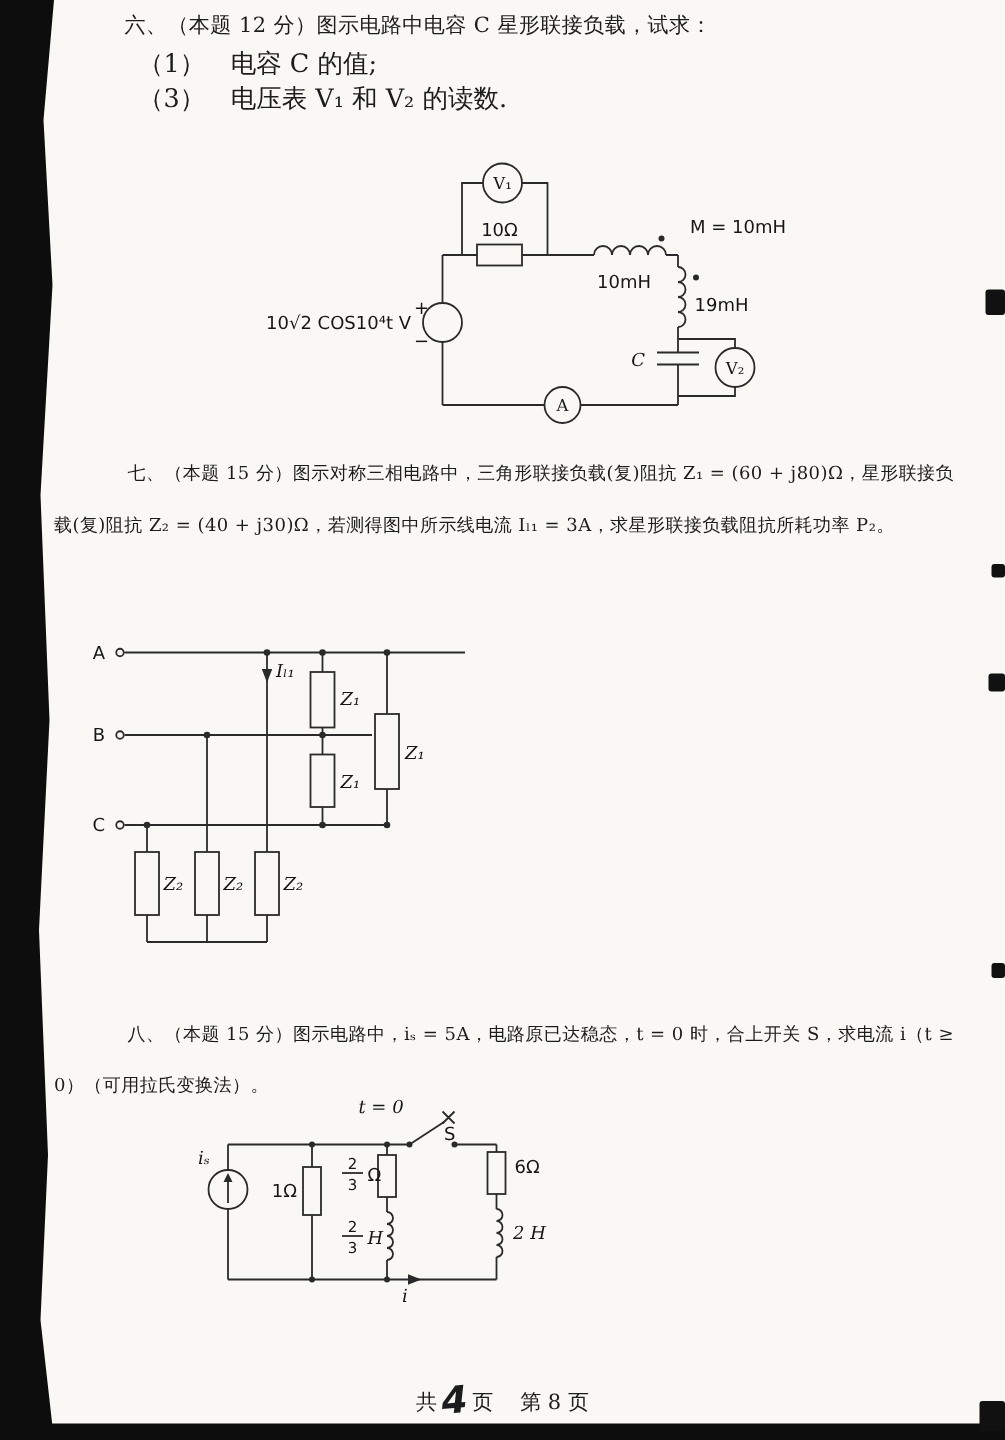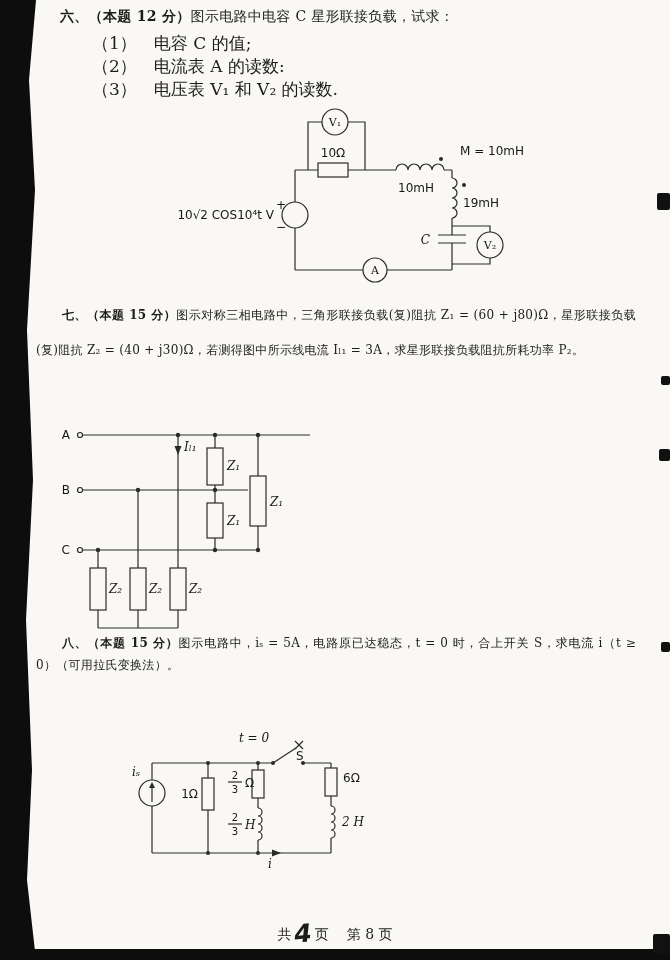--- a/index.html
+++ b/index.html
@@ -14,26 +14,26 @@
     clip-path:polygon(0 0,36px 0,29px 80px,35px 190px,27px 330px,33px 480px,26px 620px,32px 770px,27px 880px,36px 960px,0 960px);
   }
   .scan-edge-bottom{position:absolute;left:24px;top:949px;width:646px;height:11px;background:#0d0d0d;}
   .scan-blob{position:absolute;background:#111;border-radius:2px;}
   .b1{left:657px;top:193px;width:13px;height:17px;}
   .b2{left:661px;top:376px;width:9px;height:9px;}
   .b3{left:659px;top:449px;width:11px;height:12px;}
   .b4{left:661px;top:642px;width:9px;height:10px;}
   .b5{left:653px;top:934px;width:17px;height:20px;}
   .q-head{position:absolute;font-size:14px;letter-spacing:.3px;white-space:nowrap;}
-  .q-label{font-weight:bold;}
+  .q-label{font-weight:normal;margin-left:23px;}
   .q6-head{left:60px;top:8px;}
   .q6-items{position:absolute;left:92px;top:32px;font-size:17px;line-height:23px;}
   .para{position:absolute;left:36px;width:600px;font-size:12px;text-indent:26px;letter-spacing:.3px;text-align:justify;}
   .q7-para{top:298px;line-height:35px;}
-  .q8-para{top:632px;line-height:22px;}
+  .q8-para{top:672px;line-height:34px;}
   .circuit{position:absolute;}
   .c1{left:160px;top:95px;}
   .c2{left:60px;top:418px;}
   .c3{left:118px;top:726px;}
   svg path,svg rect,svg circle,svg line{stroke:#2a2a2a;fill:none;stroke-width:1.2;}
   svg .dot{fill:#2a2a2a;stroke:none;}
   svg .ah{fill:#2a2a2a;stroke:none;}
   svg text{stroke:none;fill:#161616;font-family:"DejaVu Sans",sans-serif;font-size:12px;}
   svg text.math{font-family:"DejaVu Serif",serif;font-style:italic;}
   svg text.meter{font-size:11px;font-family:"DejaVu Serif",serif;}
@@ -56,21 +56,20 @@
   <div class="scan-blob b2"></div>
   <div class="scan-blob b3"></div>
   <div class="scan-blob b4"></div>
   <div class="scan-blob b5"></div>
 
   <div class="q-head q6-head">
     <span class="q-label">六、（本题 12 分）</span><span>图示电路中电容 C 星形联接负载，试求：</span>
   </div>
   <div class="q6-items">
     <div>（1）　电容 C 的值;</div>
-    <div>（2）　电流表 A 的读数:</div>
     <div>（3）　电压表 V₁ 和 V₂ 的读数.</div>
   </div>
 
   <svg class="circuit c1" width="440" height="205" viewBox="0 0 440 205">
 
     <path d="M135,75 H158 M188,75 H236 M284,75 H292 M292,75 V83 M292,123 V140 M292,148 V175
              M135,75 V107 M135,133 V175 M135,175 H203 M227,175 H292
              M148,75 V27 H162 M205,75 V27 H188
              M292,131 H330 V137 M330,163 V169 H292"></path>
 

